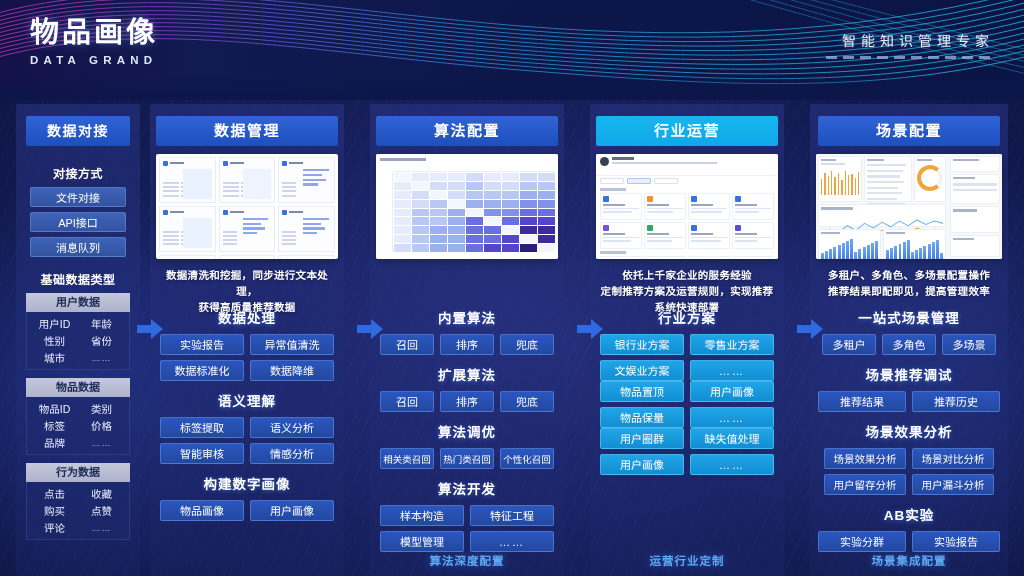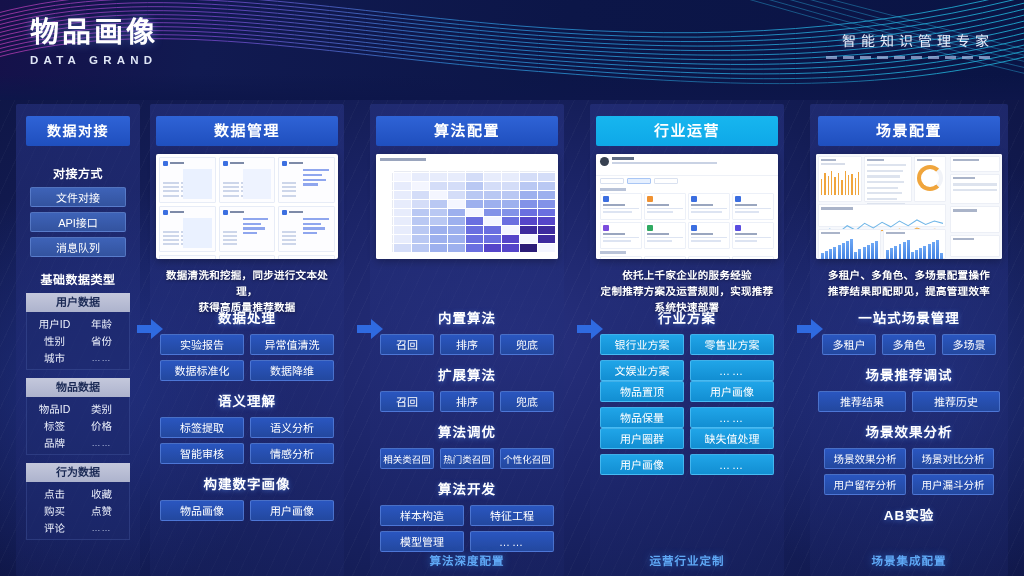--- a/index.html
+++ b/index.html
@@ -913,20 +913,24 @@
 
           <div class="grp-title">场景效果分析</div>
           <div class="chips">
             <div class="chip c2n">场景效果分析</div>
             <div class="chip c2n">场景对比分析</div>
             <div class="chip c2n">用户留存分析</div>
             <div class="chip c2n">用户漏斗分析</div>
           </div>
 
           <div class="grp-title">AB实验</div>
+          <div class="chips">
+            <div class="chip c2w">实验分群</div>
+            <div class="chip c2w">实验报告</div>
+          </div>
         </div>
 
         <div class="bot-label">场景集成配置</div>
       </div>
     </div>
 
     <div class="arrow a1">
       <svg viewBox="0 0 26 20" width="26" height="20">
           <path d="M0,6 L14,6 L14,0 L26,10 L14,20 L14,14 L0,14 Z" fill="#2f6ae0"></path>
         </svg>

